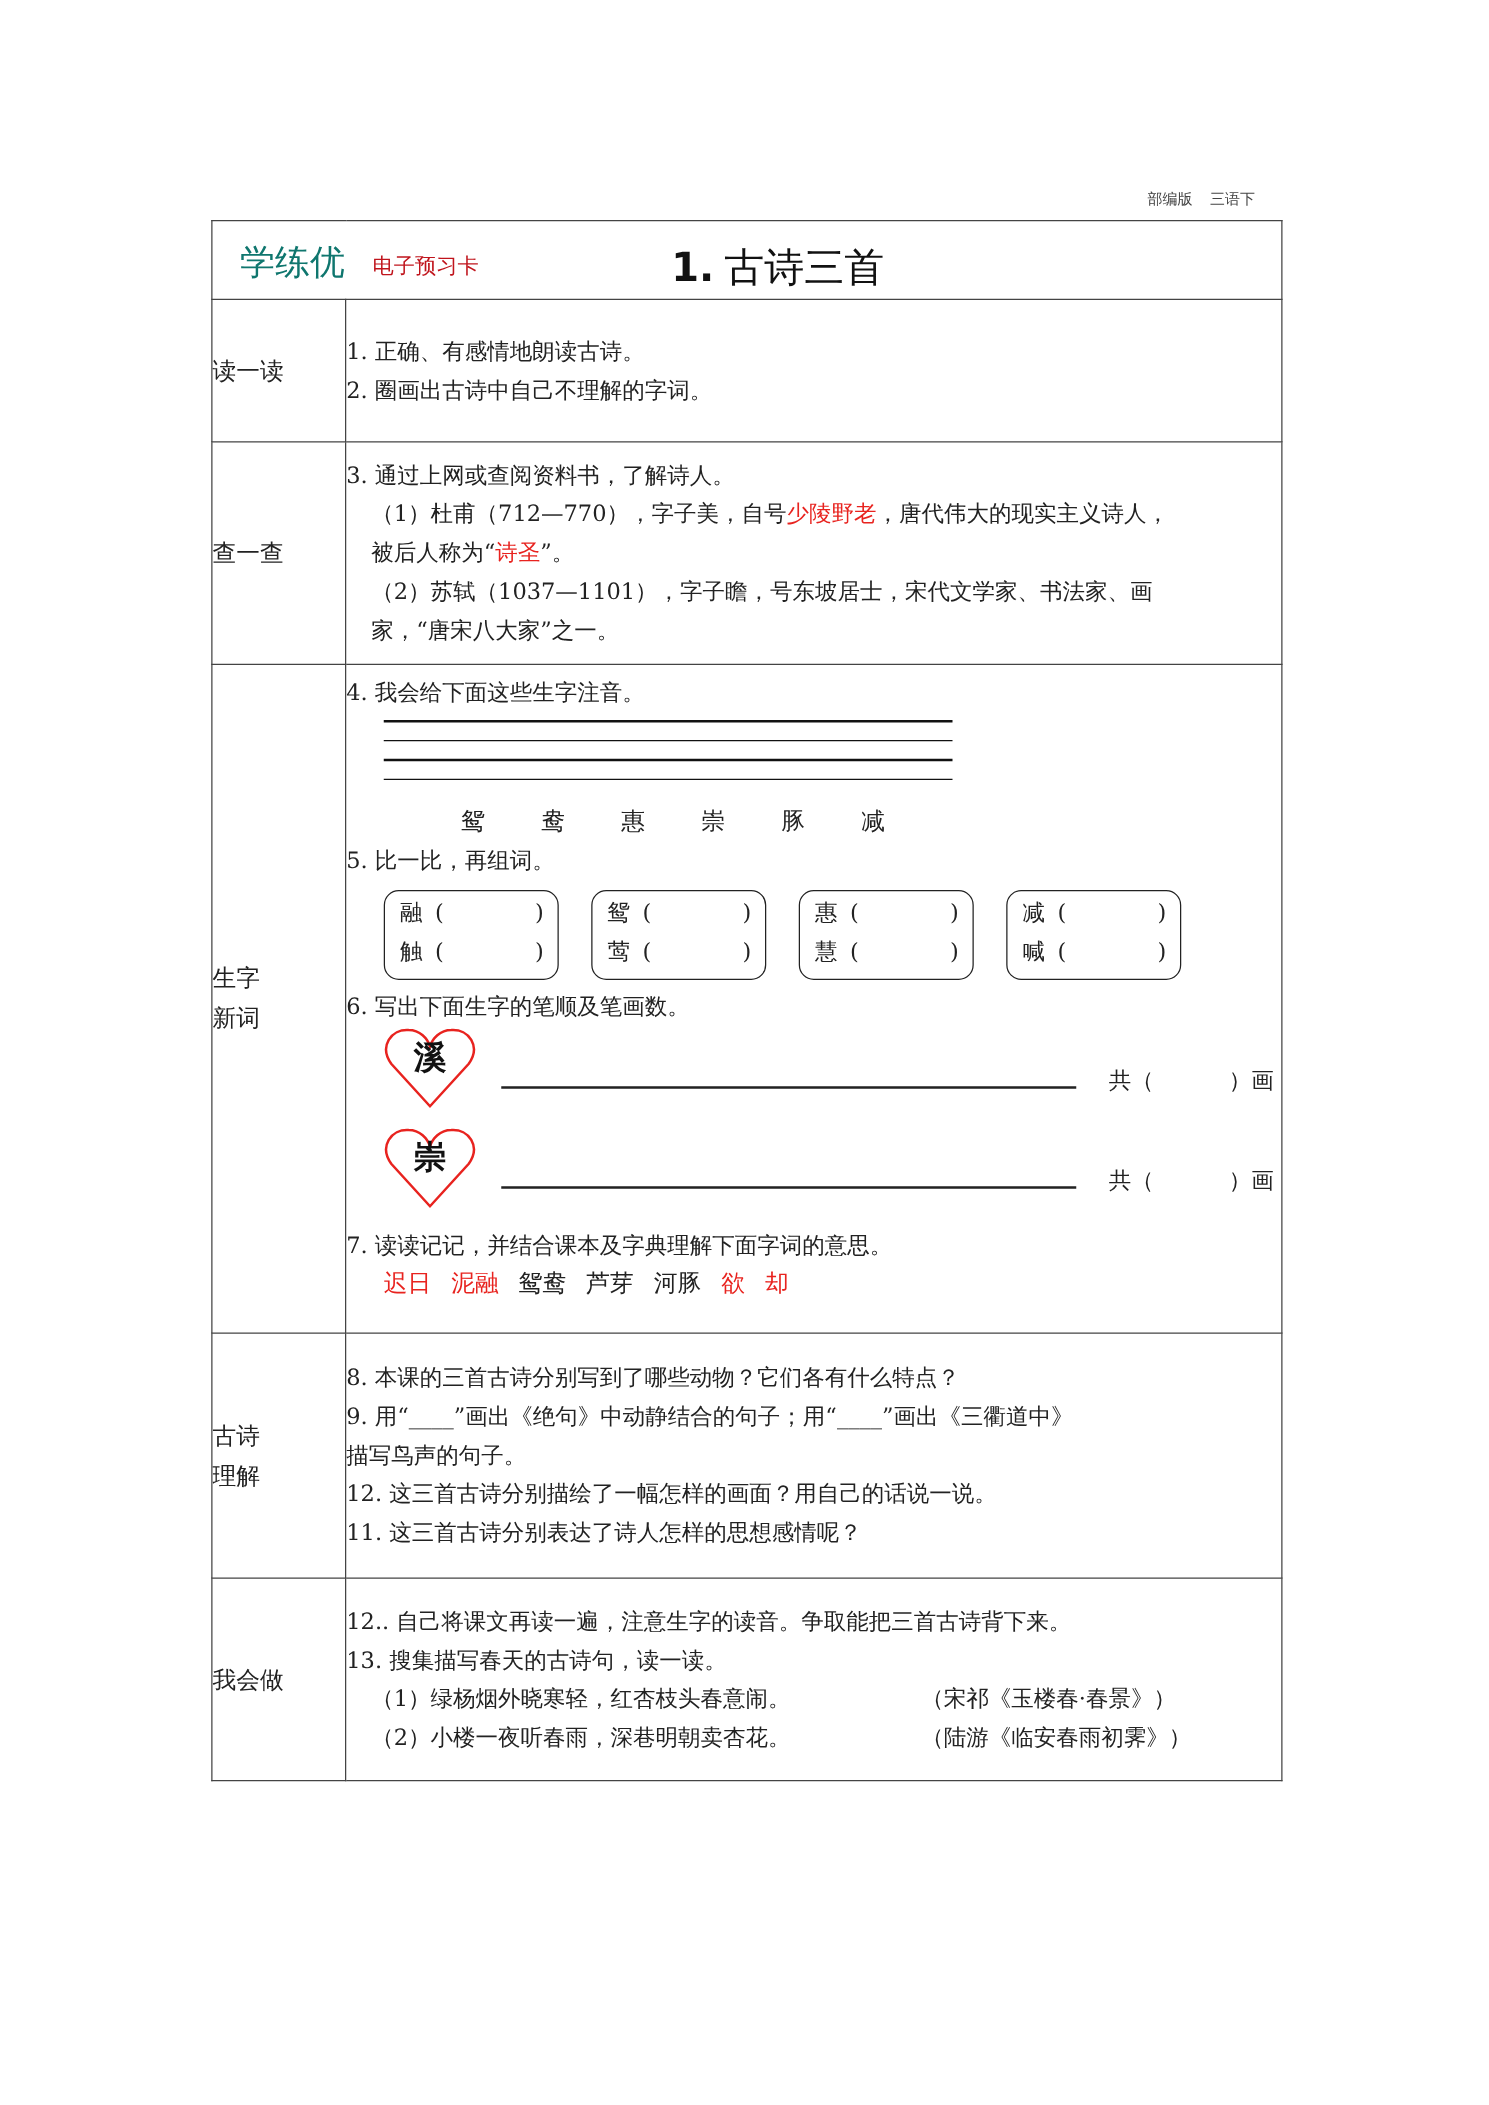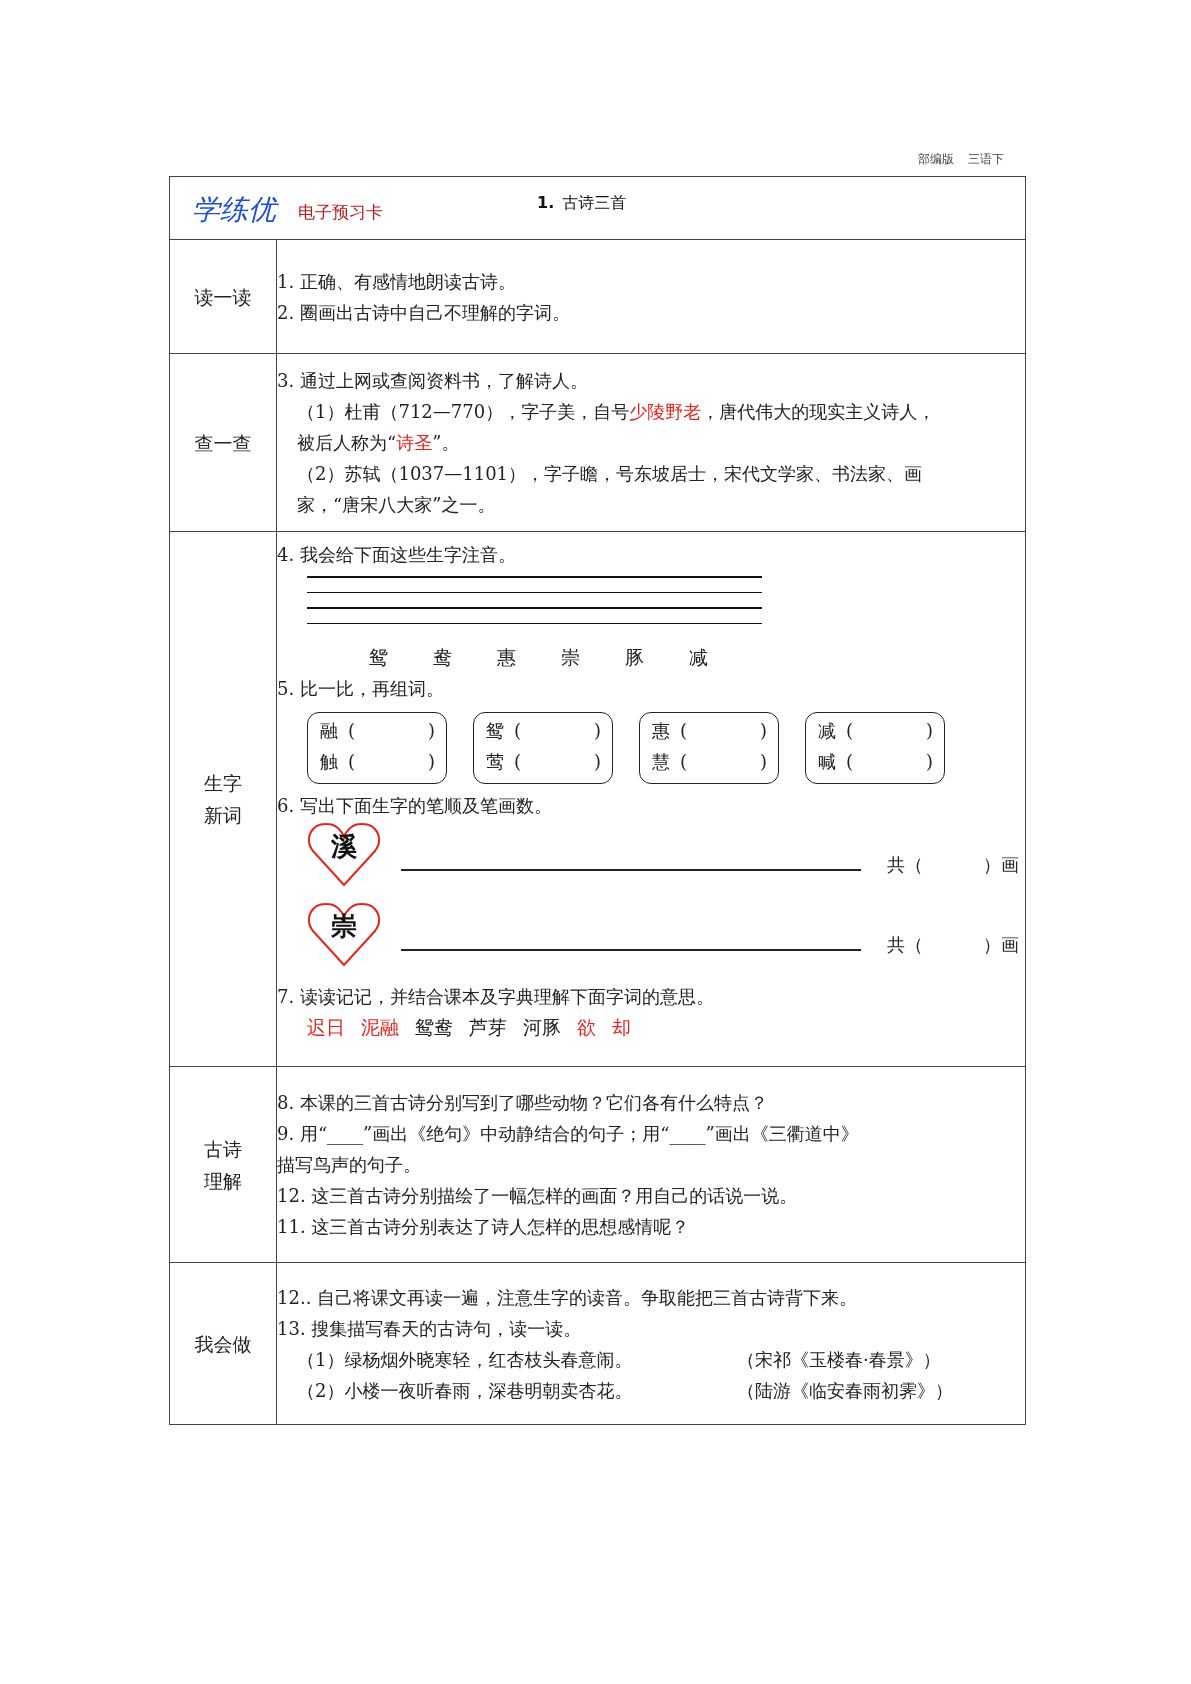--- a/index.html
+++ b/index.html
@@ -2,25 +2,25 @@
 <html><head>
 <meta charset="utf-8">
 <style>
   html, body { margin:0; padding:0; background:#fff; }
   body { width:1191px; height:1684px; position:relative; font-family:"DejaVu Serif","Liberation Serif",serif; color:#222; }
   .topnote { position:absolute; top:151px; left:918px; font-size:12px; color:#444; }
   .topnote span + span { margin-left:14px; }
   table.card { position:absolute; left:169px; top:176px; width:857px; border-collapse:collapse; }
   table.card td { border:1.5px solid #444; vertical-align:middle; padding:0; }
   .hdr { height:62px; position:relative; }
-  .brand { position:absolute; left:22px; top:14px; font-size:28px; color:#1d4ed8; font-family:"DejaVu Sans","Liberation Sans",sans-serif;font-style:italic; }
+  .brand { position:absolute; left:22px; top:14px; font-size:28px; color:#0f766e; font-family:"DejaVu Sans","Liberation Sans",sans-serif; }
   .brand-sub { position:absolute; left:128px; top:24px; font-size:17px; color:#c0141c; font-family:Liberation Mono, monospace; }
-  .title { position:absolute; left:367px; top:16px; font-size:16px; color:#111; font-family:"DejaVu Sans","Liberation Sans",sans-serif; }
+  .title { position:absolute; left:367px; top:16px; font-size:32px; color:#111; font-family:"DejaVu Sans","Liberation Sans",sans-serif; }
   .title b { font-weight:bold; margin-right:8px; }
-  td.lab { width:106px; text-align:center; font-size:19px; line-height:32px; color:#222; }
+  td.lab { width:106px; font-size:19px; line-height:32px; color:#222; }
   td.body { padding:0 10px 0 10px; font-size:18px; line-height:31px; }
   .line { white-space:nowrap; }
   .ind { padding-left:20px; }
   .red { color:#e8231f; }
   .row1 { height:114px; }
   .row2 { height:178px; }
   .row3 { height:535px; }
   .row4 { height:196px; }
   .row5 { height:162px; }
   .pylines { margin:6px 0 0 30px; width:455px; }

